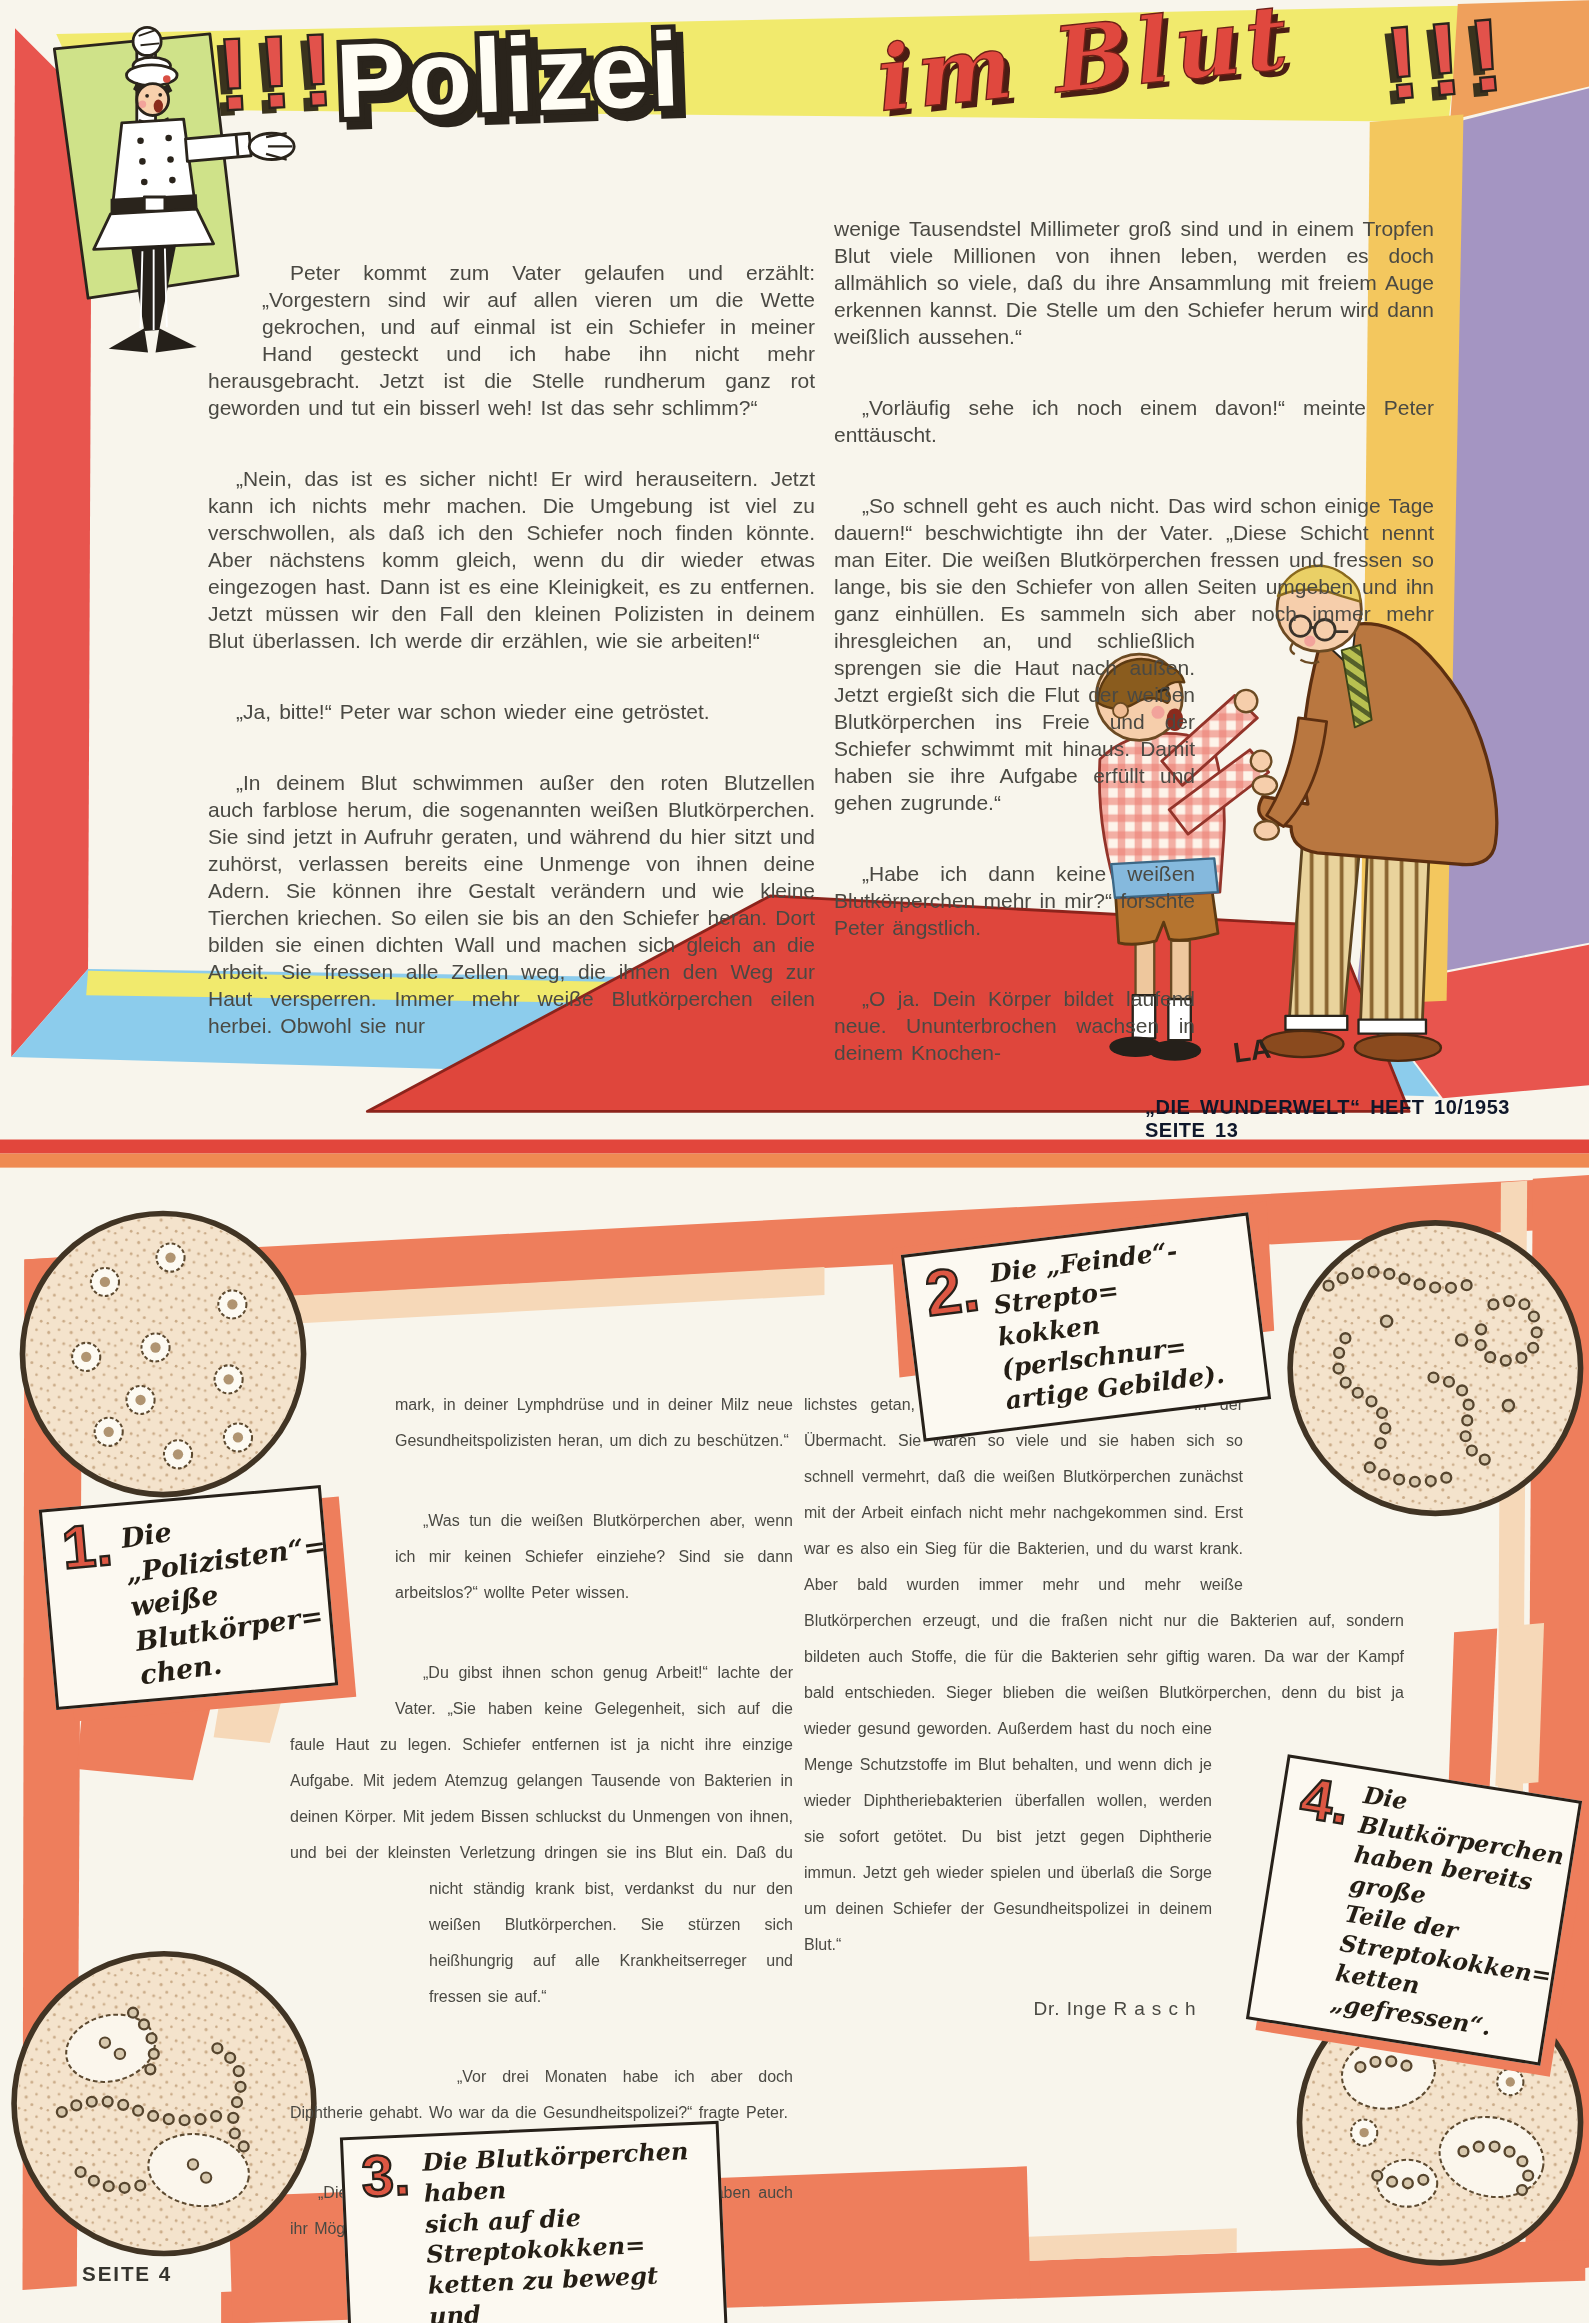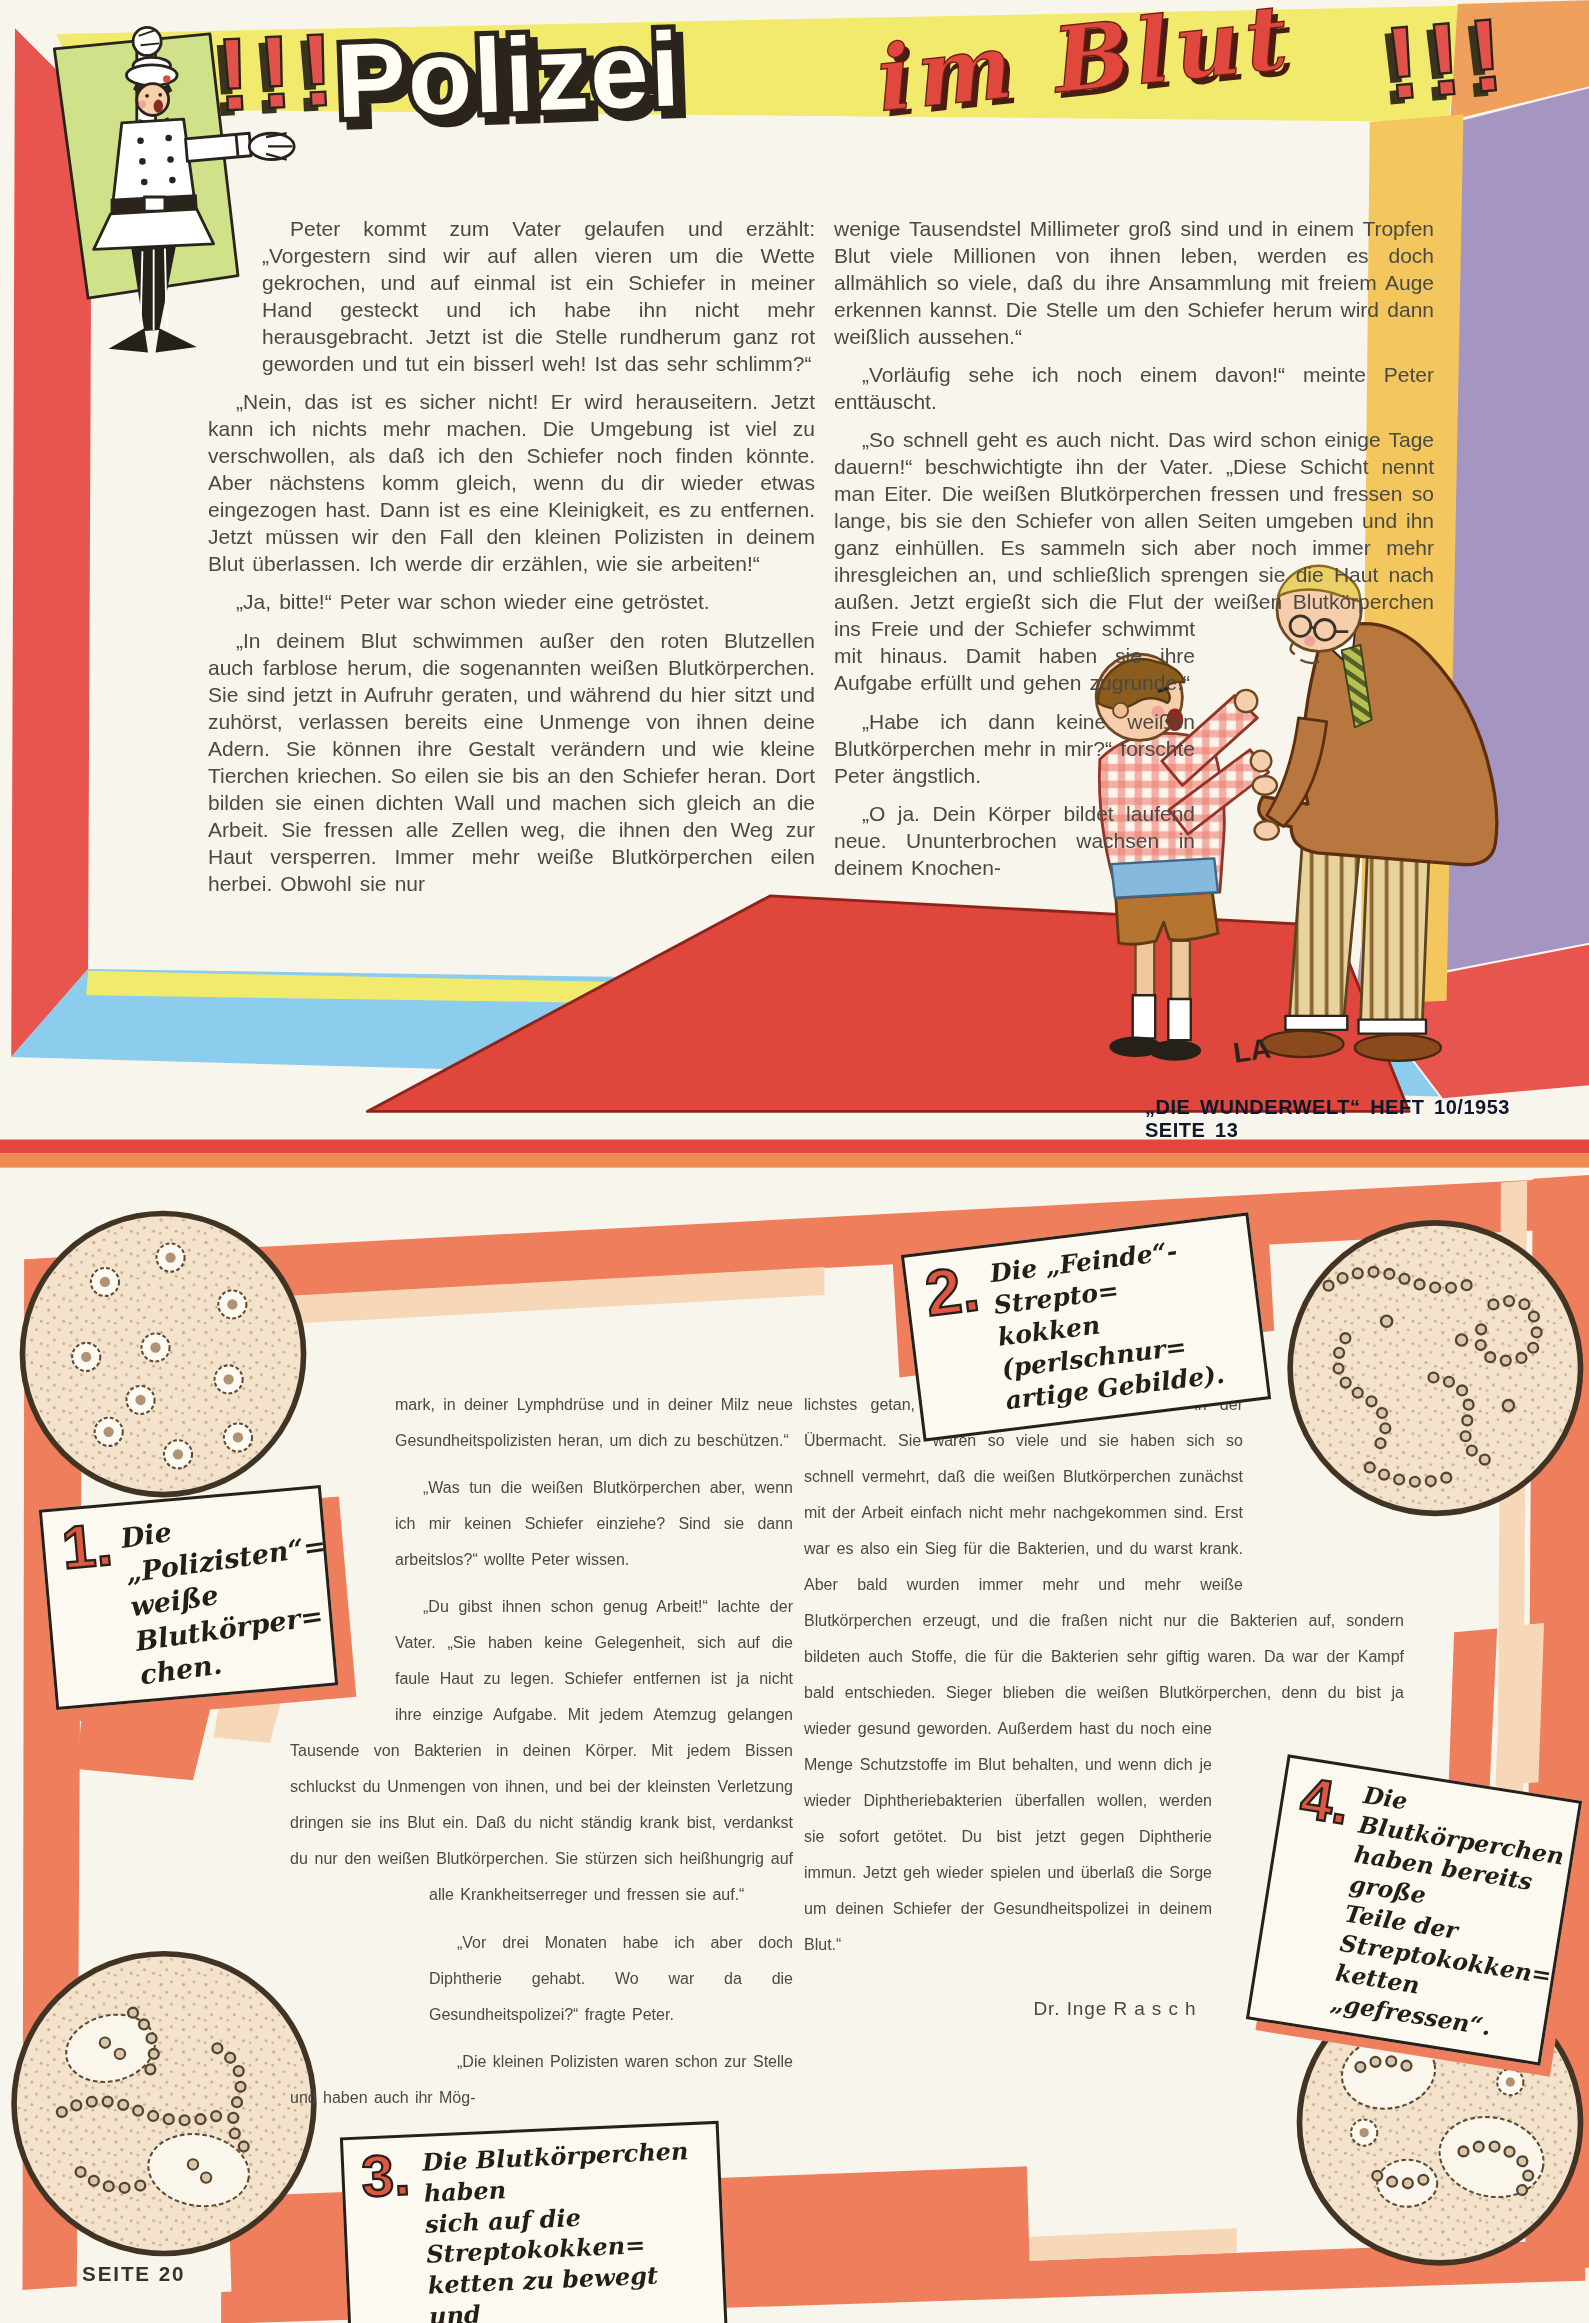--- a/index.html
+++ b/index.html
@@ -3,21 +3,21 @@
 <meta charset="utf-8">
 <style>
   html,body{margin:0;padding:0;background:#e8e4da;}
   .page{position:relative;width:1589px;height:2324px;background:#f8f5ec;overflow:hidden;
         font-family:"Liberation Sans",sans-serif;}
   svg.bg{position:absolute;left:0;top:0;z-index:1;}
   .col{position:absolute;z-index:3;text-align:justify;color:#4a4943;}
   .p13{font-size:21px;line-height:27px;word-spacing:2.3px;}
   .p14{font-size:16px;line-height:36px;word-spacing:1.9px;}
   .col p{margin:0 0 11.2px;}
-  .col p.ind{text-indent:28px;}
+  .col p.ind{text-indent:28px;margin-top:44px;}
   .col p:last-child{margin-bottom:0;}
   .c13l{left:208px;top:215px;width:607px;}
   .c13r{left:834px;top:215px;width:600px;}
   .c14l{left:290px;top:1387px;width:503px;}
   .c14r{left:804px;top:1387px;width:600px;}
   .p13l-sp{float:left;width:54px;height:141px;}
   .p13r-sp{float:right;width:239px;height:843px;shape-outside:inset(426px 0 0 0);}
   .p14l-sp1{float:left;width:105px;height:314px;}
   .p14l-sp2{float:left;clear:left;width:139px;height:375px;shape-outside:inset(192px 0 0 0);}
   .p14r-sp1{float:right;width:161px;height:187px;}
@@ -351,21 +351,21 @@
   <p class="ind">„Die kleinen Polizisten waren schon zur Stelle und haben auch ihr Mög-</p>
 </div>
 
 <div class="col p14 c14r">
   <div class="p14r-sp1"></div>
   <div class="p14r-sp2"></div>
   <p>lichstes getan, aber die Bakterien waren eben in der Übermacht. Sie waren so viele und sie haben sich so schnell vermehrt, daß die weißen Blutkörperchen zunächst mit der Arbeit einfach nicht mehr nachgekommen sind. Erst war es also ein Sieg für die Bakterien, und du warst krank. Aber bald wurden immer mehr und mehr weiße Blutkörperchen erzeugt, und die fraßen nicht nur die Bakterien auf, sondern bildeten auch Stoffe, die für die Bakterien sehr giftig waren. Da war der Kampf bald entschieden. Sieger blieben die weißen Blutkörperchen, denn du bist ja wieder gesund geworden. Außerdem hast du noch eine Menge Schutzstoffe im Blut behalten, und wenn dich je wieder Diphtheriebakterien überfallen wollen, werden sie sofort getötet. Du bist jetzt gegen Diphtherie immun. Jetzt geh wieder spielen und überlaß die Sorge um deinen Schiefer der Gesundheitspolizei in deinem Blut.“</p>
 </div>
 
 <div class="signature">Dr. Inge R a s c h</div>
-<div class="pagenum">SEITE 20</div>
+<div class="pagenum">SEITE 4</div>
 
 <div class="card card1">
   <span class="num">1.</span>
   <span class="txt">Die „Polizisten“=
 weiße Blutkörper=
 chen.</span>
 </div>
 <div class="card card2">
   <span class="num">2.</span>
   <span class="txt">Die „Feinde“-Strepto=

